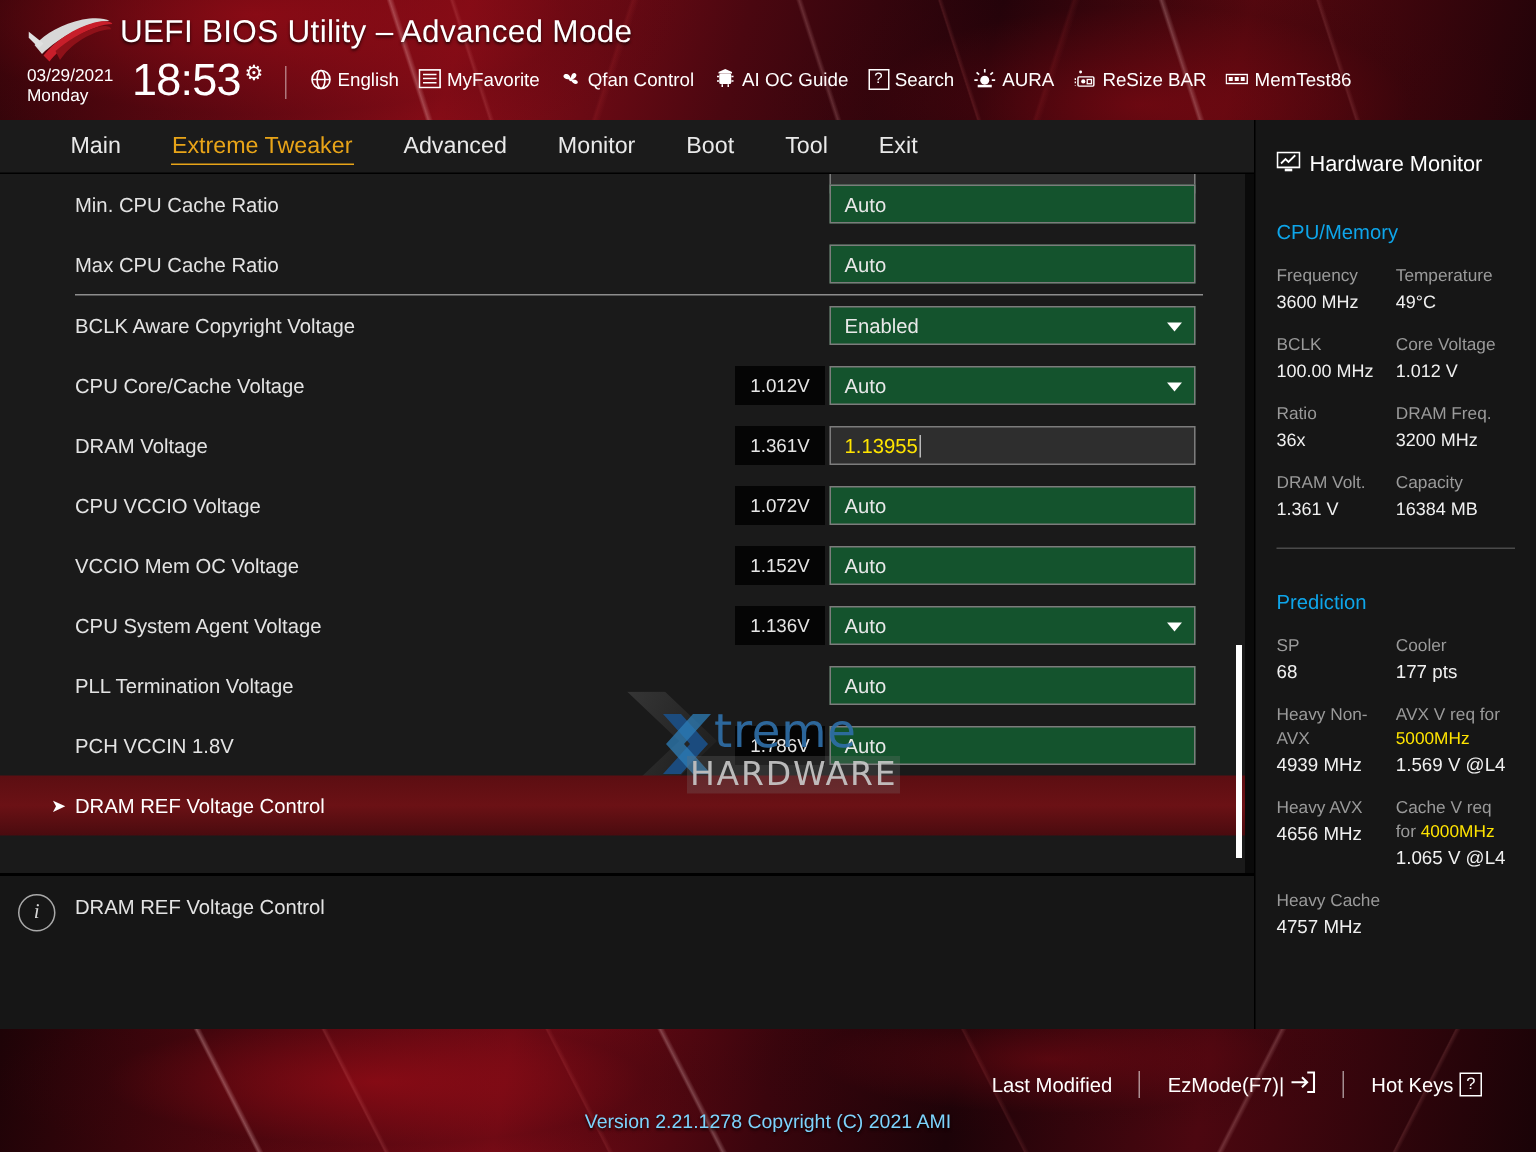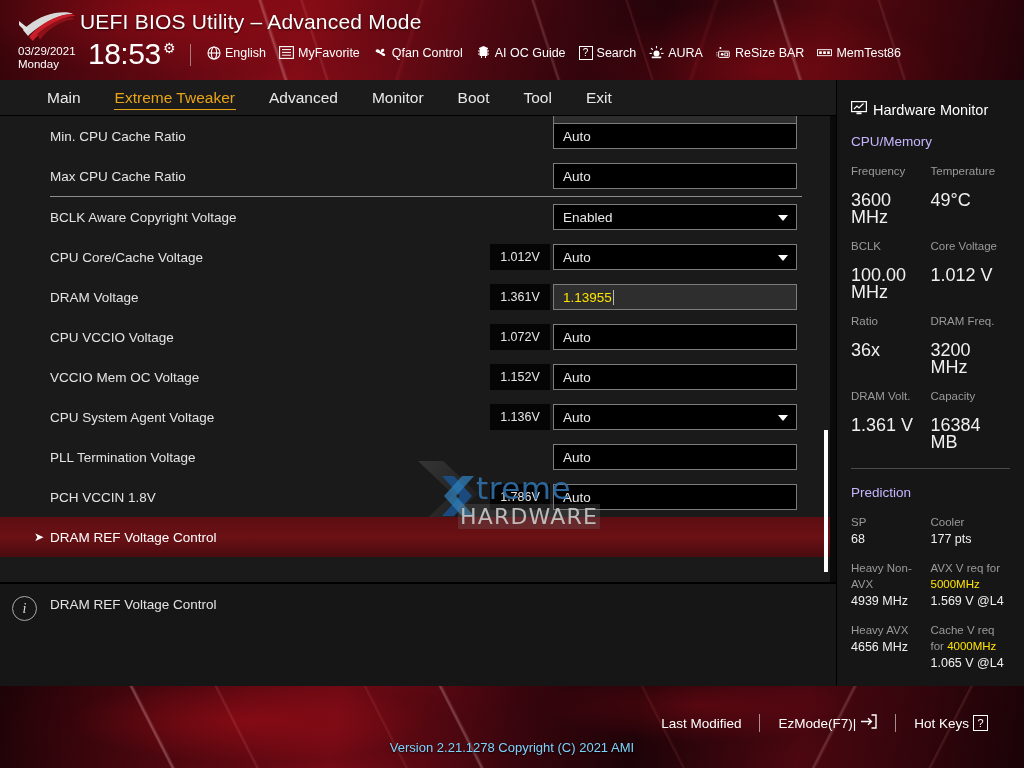--- a/index.html
+++ b/index.html
@@ -115,21 +115,21 @@
   .row.selected {
     background: linear-gradient(180deg, #5c0e12 0%, #6b1115 50%, #4a0b0f 100%);
   }
   .row.selected .row-label { left: 50px; color: #fff; }
   .sel-arrow {
     position: absolute; left: 34px; color: #fff; font-size: 12px; line-height: 1;
   }
 
   .field {
     position: absolute; left: 553px; width: 244px; height: 26px;
-    background: #000000; border: 1px solid #7c7c7c;
+    background: #14532d; border: 1px solid #7c7c7c;
     color: #e8e8e8; font-size: 13.5px;
     display: flex; align-items: center; padding: 0 9px;
     cursor: pointer;
   }
   .field.editing { color: #ffe400; background: #2e2e2e; }
   .field .caret {
     display: inline-block; width: 1px; height: 15px; background: #b9b9b9;
     margin-left: 1px;
   }
   .field .arrow {
@@ -204,26 +204,26 @@
   .hwmon {
     position: absolute; left: 836px; top: 80px; width: 188px; height: 744px;
     background: #161616; border-left: 1px solid #000;
     padding: 12px 14px;
   }
   .hw-title {
     display: flex; align-items: center; gap: 6px;
     color: #fff; font-size: 14.5px; margin-top: 9px;
   }
   .hw-section {
-    color: #c4b5fd; font-size: 13.5px; margin-top: 16px; margin-bottom: 2px;
+    color: #0ea5e9; font-size: 13.5px; margin-top: 28px; margin-bottom: 2px;
   }
   .hw-grid { display: flex; flex-wrap: wrap; }
   .hw-cell { width: 50%; margin-top: 13px; }
   .hw-k { color: #9a9a9a; font-size: 11.5px; line-height: 15px; }
-  .hw-v { color: #f0f0f0; font-size: 18px; line-height: 17px; margin-top: 13px; }
+  .hw-v { color: #f0f0f0; font-size: 12px; line-height: 17px; margin-top: 1px; }
   .hw-hr { height: 1px; background: #4a4a4a; margin-top: 17px; }
   .hw-pred-cell { width: 50%; margin-top: 12px; }
   .hw-pk { color: #9a9a9a; font-size: 11.5px; line-height: 16px; }
   .hw-pk em { color: #ffe400; font-style: normal; }
   .hw-pv { color: #f0f0f0; font-size: 12.5px; line-height: 18px; }
 
   
   .footer {
     position: absolute; left: 0; top: 686px; width: 1024px; height: 82px;
     background:

